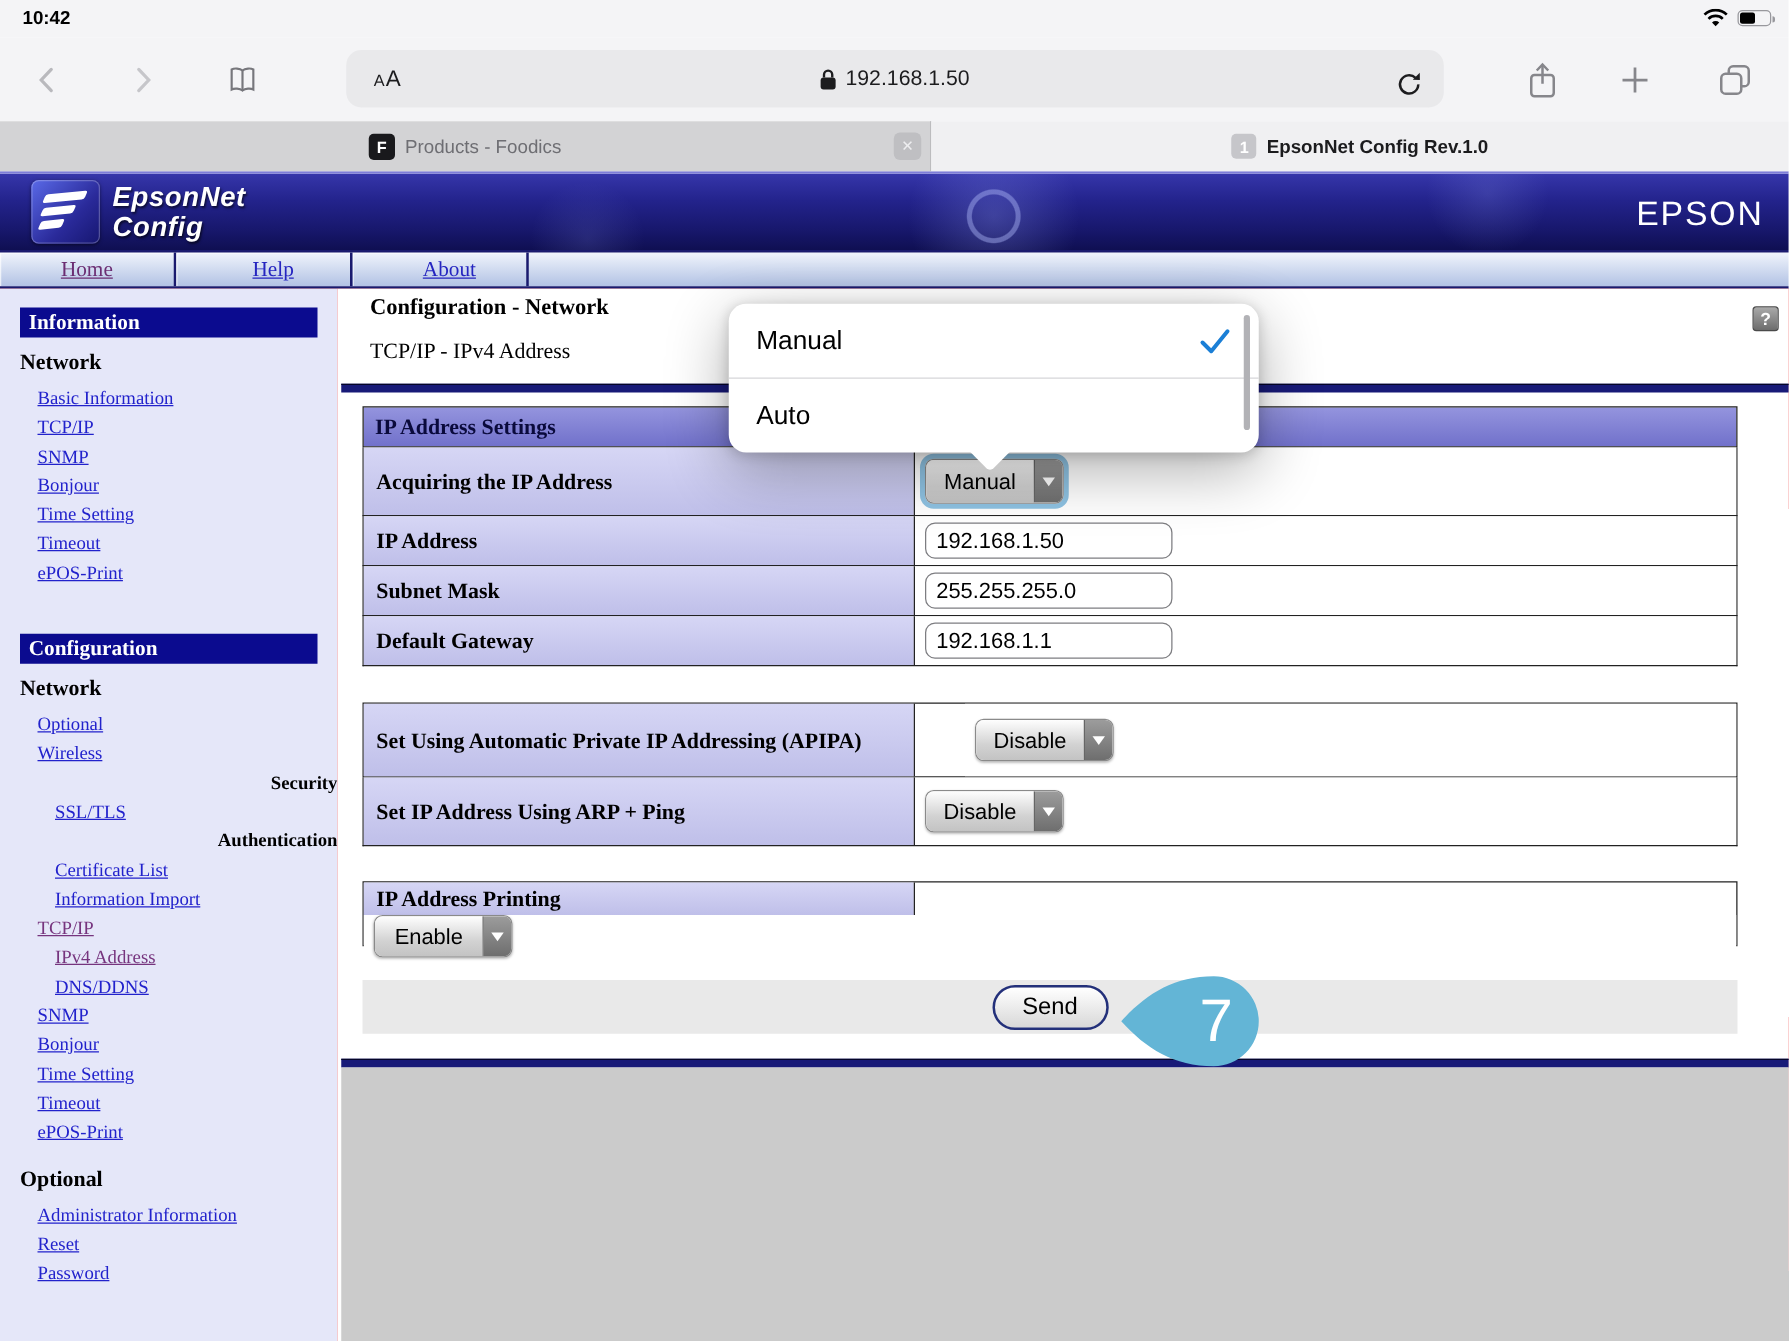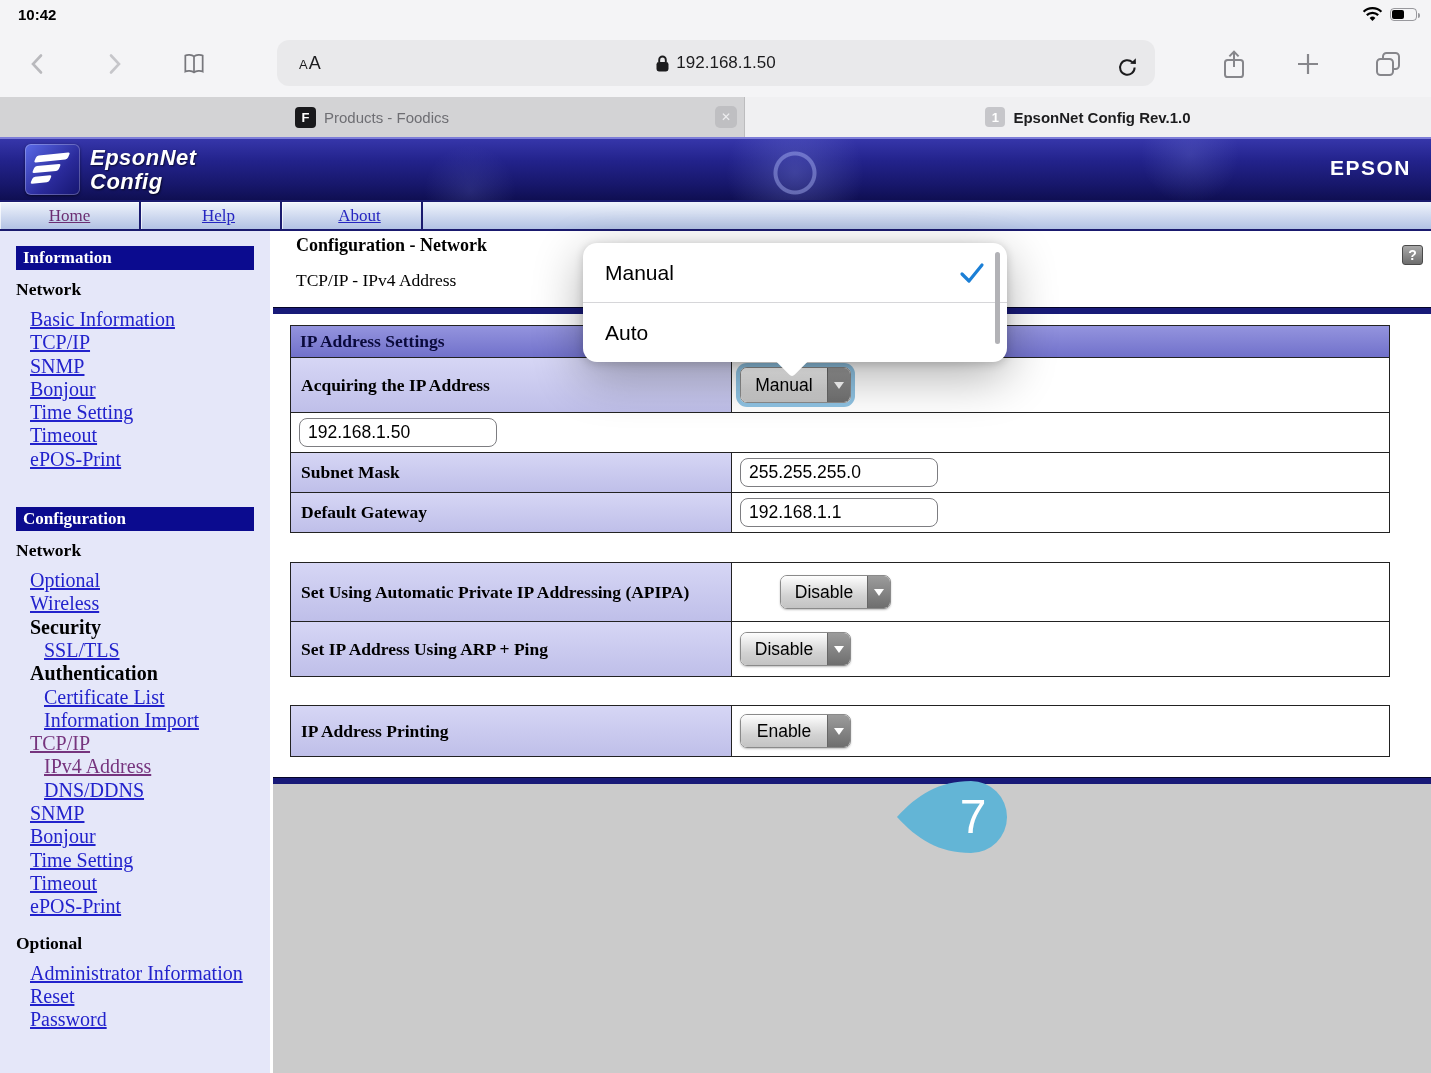--- a/index.html
+++ b/index.html
@@ -42,36 +42,36 @@
       linear-gradient(180deg,#3636aa 0%, #23238c 35%, #17176b 75%, #0f0f52 100%);
   }
   .logoTile { position:absolute; left:25px; top:5px; width:55px; height:51px; border-radius:6px;
     background:linear-gradient(135deg,#5a6ae8 0%,#2a2a9a 60%,#161670 100%);
     box-shadow:inset 0 0 0 1px rgba(255,255,255,.25), 0 1px 3px rgba(0,0,0,.5); }
   .stripe { position:absolute; height:7px; background:#fff; border-radius:2px; transform:skewX(-28deg) rotate(-6deg); }
   .s1 { top:10px; left:11px; width:32px; }
   .s2 { top:21px; left:9px;  width:25px; }
   .s3 { top:32px; left:7px;  width:18px; }
   .logoText { position:absolute; left:90px; top:7px; color:#fff; font:italic 800 22px/24px "Liberation Sans",sans-serif; text-shadow:1px 1px 2px rgba(0,0,0,.65); letter-spacing:.5px; }
-  .brand { position:absolute; right:20px; top:17px; color:#fff; font-weight:700; font-size:21px; letter-spacing:1.5px; }
+  .brand { position:absolute; right:20px; top:17px; color:#fff; font-weight:400; font-size:27px; letter-spacing:1.5px; }
 
   
   .navbar { position:absolute; top:200px; left:0; right:0; height:31px; display:flex;
     background:linear-gradient(180deg,#f0f4fc,#b2c2e4); border-top:2px solid #1a1a6e; border-bottom:2px solid #1a1a6e; }
   .navcell { width:141px; border-right:2px solid #1a1a6e; display:flex; align-items:center; justify-content:center;
     font-family:"Liberation Serif",serif; font-size:17px; box-shadow:inset 1px 1px 0 rgba(255,255,255,.7); }
   .navcell a { text-decoration:underline; }
   .nav-home { color:#6b2d72; } .nav-blue { color:#2525c0;margin-left:16px; }
 
   
   .page { position:absolute; top:231px; left:0; right:0; bottom:0; background:#ef4444; }
   .sidebar { position:absolute; left:0; top:0; width:270px; height:100%; background:#e5e7f9; font-family:"Liberation Serif",serif; padding-top:15px; }
   .sb-header { width:238px; margin-left:16px; background:#0b0b8f; color:#fff; font-weight:700; font-size:17px; padding:2px 7px; }
   .sb-group { margin:9px 0 0 16px; font-weight:700; font-size:17.5px; color:#000; }
-  .sb-links { margin:8px 0 0 30px; font-size:20px; line-height:23.3px; }
+  .sb-links { margin:8px 0 0 30px; font-size:15px; line-height:23.3px;text-align:right; }
   .sb-links a { display:block; width:max-content; text-decoration:underline; }
   .sb-links .grp { font-weight:700; color:#000; text-decoration:none; margin-left:-14px; }
   .sb-links.cfg { margin-left:44px; }
   .sb-links.cfg a { margin-left:-14px; }
   .sb-links.cfg a.sub { margin-left:0; }
   .lnk { color:#2222cc; } .vis { color:#76347e; }
   .gap29 { margin-top:36px; } .gap26 { margin-top:14px; }
 
   .main { position:absolute; left:270px; top:0; right:0; height:100%; background:#fff; font-family:"Liberation Serif",serif; }
   .helpbtn { position:absolute; right:8px; top:14px; width:21px; height:20px; border:1px solid #4a4a4a; border-radius:3px;
@@ -80,21 +80,21 @@
   .ptitle { margin:4px 0 0 26px; font-size:18px; font-weight:700; color:#000; }
   .psub { margin:14px 0 0 26px; font-size:17.5px; color:#000; }
   .hrule { margin-top:16px; margin-left:3px; height:7px; background:#181a78; border-top:1px solid #050528; }
 
   .tbl { margin-left:20px; width:1100px; }
   .trow { display:flex; border:1px solid #222; border-top:none; }
   .tbl .trow:first-child { border-top:1px solid #222; }
   .thead { background:linear-gradient(180deg,#9494de,#7171cb); font-weight:700; color:#0a0a3c; font-size:17.5px; padding:5px 9px; height:33px; border:1px solid #222; }
   .clabel { width:441px; background:linear-gradient(180deg,#d6d6f5,#bfbfe9); border-right:1px solid #222; font-weight:700; font-size:17.5px; color:#000; display:flex; align-items:center; padding:0 10px; line-height:1.5; }
   .cvalue { flex:1; background:#fff; display:flex; align-items:center; padding-left:8px; }
-  .h55{height:55px;} .h40{height:40px;} .h60{height:60px;gap:40px;} .h52{height:52px;}
+  .h55{height:55px;} .h40{height:40px;} .h60{height:60px;gap:40px;} .h52{height:52px;flex-direction:column;}
   .mt29{margin-top:29px;} .mt28{margin-top:28px;} .mt11{margin-top:11px;}
 
   .txt { width:198px; height:29px; border:1.5px solid #7d7d81; border-radius:8px; background:#fff;
     font:17.5px "Liberation Sans",sans-serif; color:#000; padding:0 8px; }
   .sel { display:inline-flex; height:34px; border-radius:7px; overflow:hidden; border:1px solid #8a8a8a; box-shadow:0 1px 2px rgba(0,0,0,.25); cursor:default; }
   .sel-main { min-width:86px; padding:0 12px; background:linear-gradient(180deg,#fefefe,#d2d2d2 62%,#c3c3c3); display:flex; align-items:center; justify-content:center; font:17.5px "Liberation Sans",sans-serif; color:#000; }
   .sel-arrow { width:23px; background:linear-gradient(180deg,#9c9c9c,#6e6e6e); border-left:1px solid #666; display:flex; align-items:center; justify-content:center; }
   .tri { width:0; height:0; border-left:5.5px solid transparent; border-right:5.5px solid transparent; border-top:7px solid #fff; }
   .focused { box-shadow:0 0 0 4px #8ec2e2; height:36px; }
 
@@ -286,20 +286,21 @@
         <div class="cvalue">
           <span class="sel focused">
             <span class="sel-main">Manual</span>
             <span class="sel-arrow">
                 <span class="tri"></span>
               </span>
           </span>
         </div>
       </div>
       <div class="trow h40">
+        <div class="clabel">IP Address</div>
         <div class="cvalue">
             <input class="txt" value="192.168.1.50" style="">
           </div>
       </div>
       <div class="trow h40">
         <div class="clabel">Subnet Mask</div>
         <div class="cvalue">
             <input class="txt" value="255.255.255.0" style="">
           </div>
       </div>
@@ -343,20 +344,23 @@
           <span class="sel">
             <span class="sel-main">Enable</span>
             <span class="sel-arrow">
                 <span class="tri"></span>
               </span>
           </span>
         </div>
       </div>
     </div>
 
+    <div class="sendbar">
+      <button class="sendbtn">Send</button>
+    </div>
 
     <div class="hrule hrule2"></div>
     <div class="graybox"></div>
   </div>
 </div>
 
 <div class="popup">
   <div class="prow">
     <span>Manual</span>
     <span>

